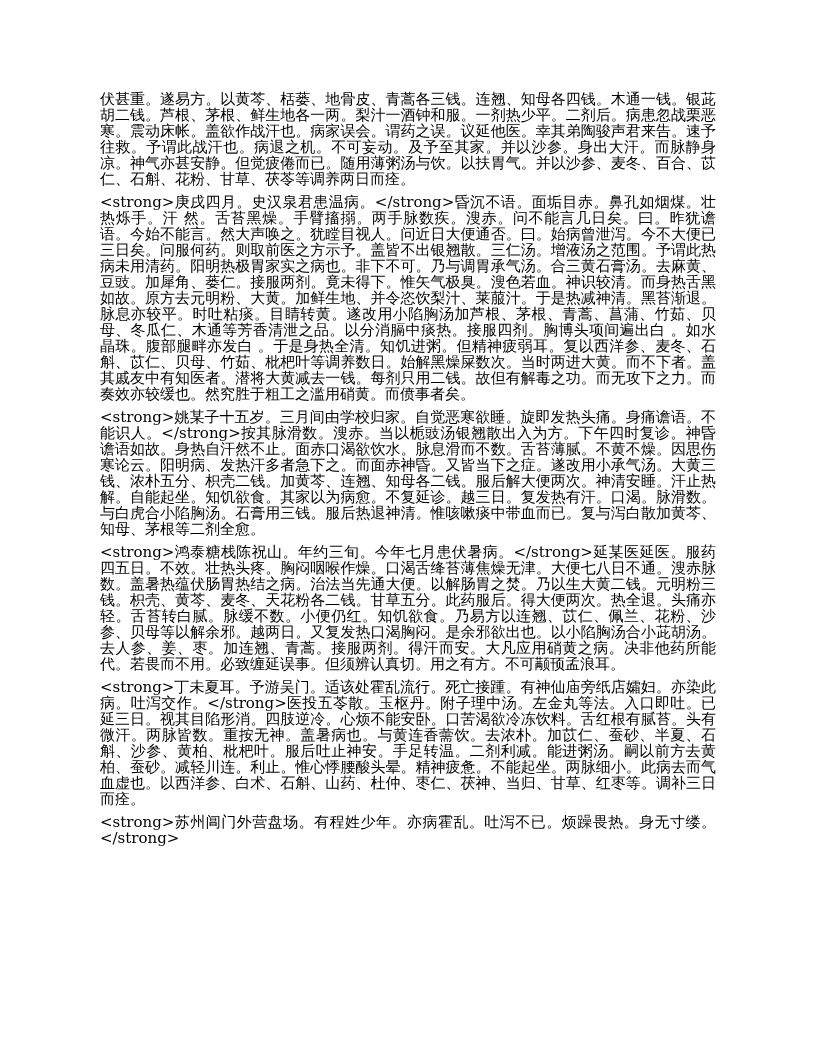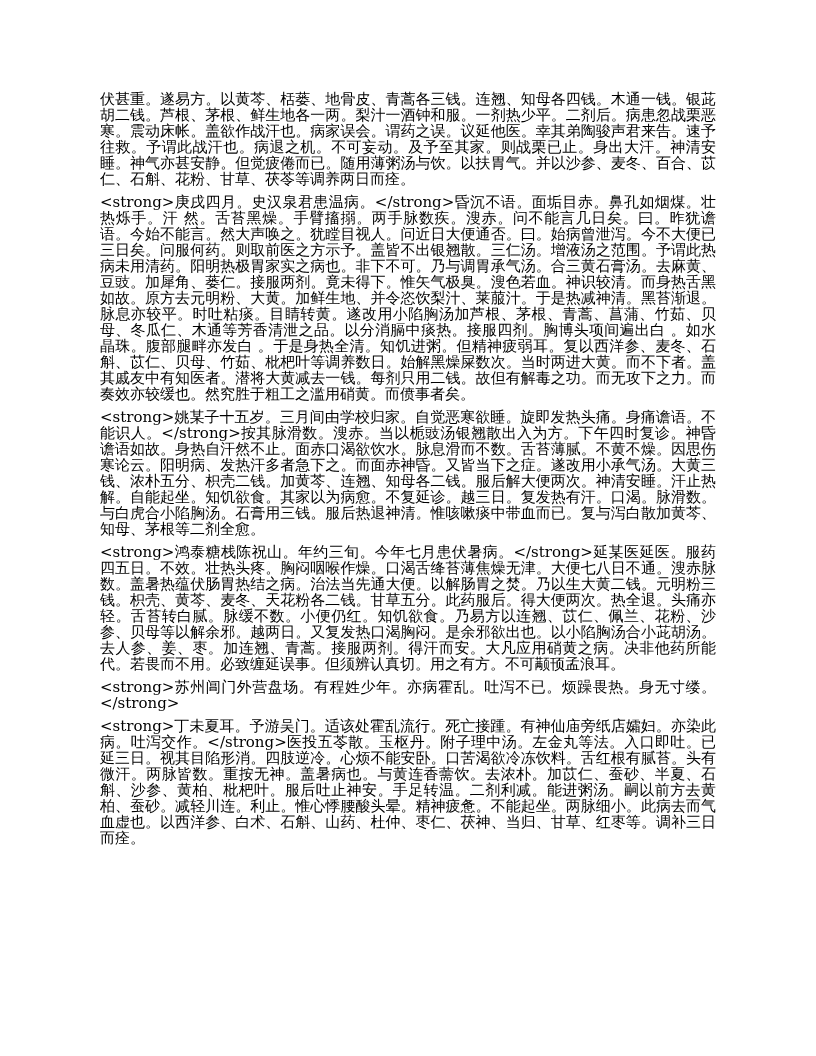--- a/index.html
+++ b/index.html
@@ -22,19 +22,19 @@
   }
   .page p {
     margin: 0 0 7px 0;
     word-break: break-all;
   }
 </style>
 </head>
 <body>
 
 <div class="page">
-  <p>伏甚重。遂易方。以黄芩、栝蒌、地骨皮、青蒿各三钱。连翘、知母各四钱。木通一钱。银茈胡二钱。芦根、茅根、鲜生地各一两。梨汁一酒钟和服。一剂热少平。二剂后。病患忽战栗恶寒。震动床帐。盖欲作战汗也。病家误会。谓药之误。议延他医。幸其弟陶骏声君来告。速予往救。予谓此战汗也。病退之机。不可妄动。及予至其家。则战栗已止。身出大汗。神清安睡。神气亦甚安静。但觉疲倦而已。随用薄粥汤与饮。以扶胃气。并以沙参、麦冬、百合、苡仁、石斛、花粉、甘草、茯苓等调养两日而痊。</p>
+  <p>伏甚重。遂易方。以黄芩、栝蒌、地骨皮、青蒿各三钱。连翘、知母各四钱。木通一钱。银茈胡二钱。芦根、茅根、鲜生地各一两。梨汁一酒钟和服。一剂热少平。二剂后。病患忽战栗恶寒。震动床帐。盖欲作战汗也。病家误会。谓药之误。议延他医。幸其弟陶骏声君来告。速予往救。予谓此战汗也。病退之机。不可妄动。及予至其家。并以沙参。身出大汗。而脉静身凉。神气亦甚安静。但觉疲倦而已。随用薄粥汤与饮。以扶胃气。并以沙参、麦冬、百合、苡仁、石斛、花粉、甘草、茯苓等调养两日而痊。</p>
   <p>&lt;strong&gt;庚戌四月。史汉泉君患温病。&lt;/strong&gt;昏沉不语。面垢目赤。鼻孔如烟煤。壮热烁手。汗 然。舌苔黑燥。手臂搐搦。两手脉数疾。溲赤。问不能言几日矣。曰。昨犹谵语。今始不能言。然大声唤之。犹瞠目视人。问近日大便通否。曰。始病曾泄泻。今不大便已三日矣。问服何药。则取前医之方示予。盖皆不出银翘散。三仁汤。增液汤之范围。予谓此热病未用清药。阳明热极胃家实之病也。非下不可。乃与调胃承气汤。合三黄石膏汤。去麻黄、豆豉。加犀角、蒌仁。接服两剂。竟未得下。惟矢气极臭。溲色若血。神识较清。而身热舌黑如故。原方去元明粉、大黄。加鲜生地、并令恣饮梨汁、莱菔汁。于是热减神清。黑苔渐退。脉息亦较平。时吐粘痰。目睛转黄。遂改用小陷胸汤加芦根、茅根、青蒿、菖蒲、竹茹、贝母、冬瓜仁、木通等芳香清泄之品。以分消膈中痰热。接服四剂。胸博头项间遍出白 。如水晶珠。腹部腿畔亦发白 。于是身热全清。知饥进粥。但精神疲弱耳。复以西洋参、麦冬、石斛、苡仁、贝母、竹茹、枇杷叶等调养数日。始解黑燥屎数次。当时两进大黄。而不下者。盖其戚友中有知医者。潜将大黄减去一钱。每剂只用二钱。故但有解毒之功。而无攻下之力。而奏效亦较缓也。然究胜于粗工之滥用硝黄。而偾事者矣。</p>
   <p>&lt;strong&gt;姚某子十五岁。三月间由学校归家。自觉恶寒欲睡。旋即发热头痛。身痛谵语。不能识人。&lt;/strong&gt;按其脉滑数。溲赤。当以栀豉汤银翘散出入为方。下午四时复诊。神昏谵语如故。身热自汗然不止。面赤口渴欲饮水。脉息滑而不数。舌苔薄腻。不黄不燥。因思伤寒论云。阳明病、发热汗多者急下之。而面赤神昏。又皆当下之症。遂改用小承气汤。大黄三钱、浓朴五分、枳壳二钱。加黄芩、连翘、知母各二钱。服后解大便两次。神清安睡。汗止热解。自能起坐。知饥欲食。其家以为病愈。不复延诊。越三日。复发热有汗。口渴。脉滑数。与白虎合小陷胸汤。石膏用三钱。服后热退神清。惟咳嗽痰中带血而已。复与泻白散加黄芩、知母、茅根等二剂全愈。</p>
   <p>&lt;strong&gt;鸿泰糖栈陈祝山。年约三旬。今年七月患伏暑病。&lt;/strong&gt;延某医延医。服药四五日。不效。壮热头疼。胸闷咽喉作燥。口渴舌绛苔薄焦燥无津。大便七八日不通。溲赤脉数。盖暑热蕴伏肠胃热结之病。治法当先通大便。以解肠胃之焚。乃以生大黄二钱。元明粉三钱。枳壳、黄芩、麦冬、天花粉各二钱。甘草五分。此药服后。得大便两次。热全退。头痛亦轻。舌苔转白腻。脉缓不数。小便仍红。知饥欲食。乃易方以连翘、苡仁、佩兰、花粉、沙参、贝母等以解余邪。越两日。又复发热口渴胸闷。是余邪欲出也。以小陷胸汤合小茈胡汤。去人参、姜、枣。加连翘、青蒿。接服两剂。得汗而安。大凡应用硝黄之病。决非他药所能代。若畏而不用。必致缠延误事。但须辨认真切。用之有方。不可颟顸孟浪耳。</p>
+  <p>&lt;strong&gt;丁未夏耳。予游吴门。适该处霍乱流行。死亡接踵。有神仙庙旁纸店孀妇。亦染此病。吐泻交作。&lt;/strong&gt;医投五苓散。玉枢丹。附子理中汤。左金丸等法。入口即吐。已延三日。视其目陷形消。四肢逆冷。心烦不能安卧。口苦渴欲冷冻饮料。舌红根有腻苔。头有微汗。两脉皆数。重按无神。盖暑病也。与黄连香薷饮。去浓朴。加苡仁、蚕砂、半夏、石斛、沙参、黄柏、枇杷叶。服后吐止神安。手足转温。二剂利减。能进粥汤。嗣以前方去黄柏、蚕砂。减轻川连。利止。惟心悸腰酸头晕。精神疲惫。不能起坐。两脉细小。此病去而气血虚也。以西洋参、白术、石斛、山药、杜仲、枣仁、茯神、当归、甘草、红枣等。调补三日而痊。</p>
   <p>&lt;strong&gt;苏州阊门外营盘场。有程姓少年。亦病霍乱。吐泻不已。烦躁畏热。身无寸缕。&lt;/strong&gt;</p>
-  <p>&lt;strong&gt;丁未夏耳。予游吴门。适该处霍乱流行。死亡接踵。有神仙庙旁纸店孀妇。亦染此病。吐泻交作。&lt;/strong&gt;医投五苓散。玉枢丹。附子理中汤。左金丸等法。入口即吐。已延三日。视其目陷形消。四肢逆冷。心烦不能安卧。口苦渴欲冷冻饮料。舌红根有腻苔。头有微汗。两脉皆数。重按无神。盖暑病也。与黄连香薷饮。去浓朴。加苡仁、蚕砂、半夏、石斛、沙参、黄柏、枇杷叶。服后吐止神安。手足转温。二剂利减。能进粥汤。嗣以前方去黄柏、蚕砂。减轻川连。利止。惟心悸腰酸头晕。精神疲惫。不能起坐。两脉细小。此病去而气血虚也。以西洋参、白术、石斛、山药、杜仲、枣仁、茯神、当归、甘草、红枣等。调补三日而痊。</p>
 </div>
 
 </body></html>

